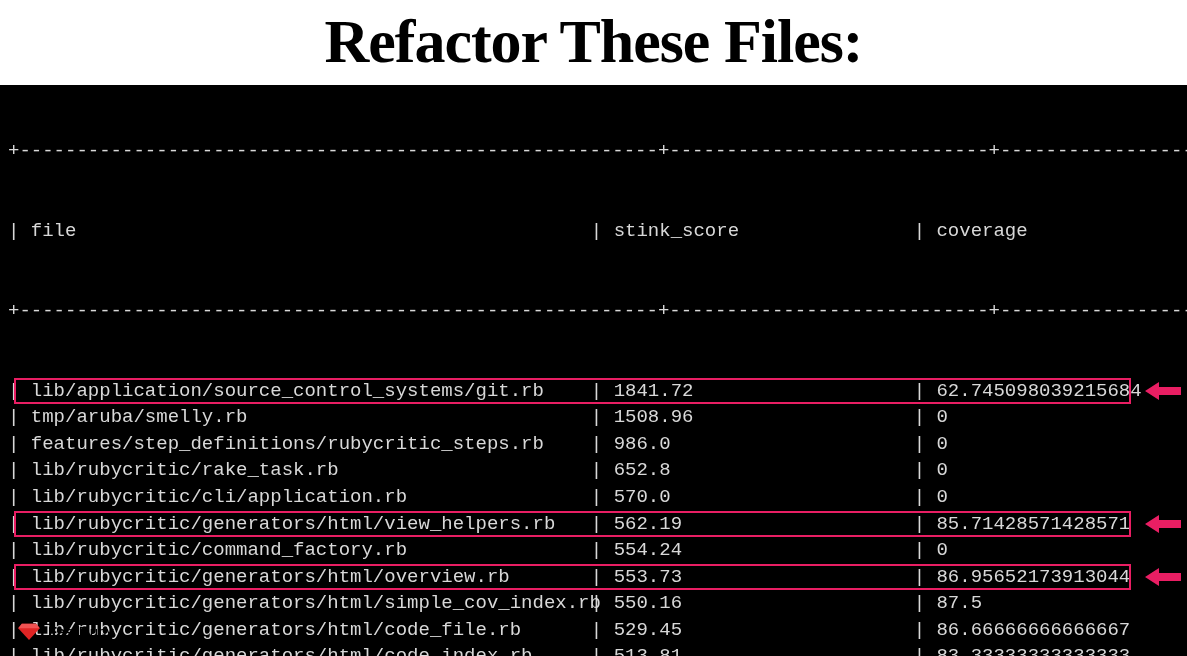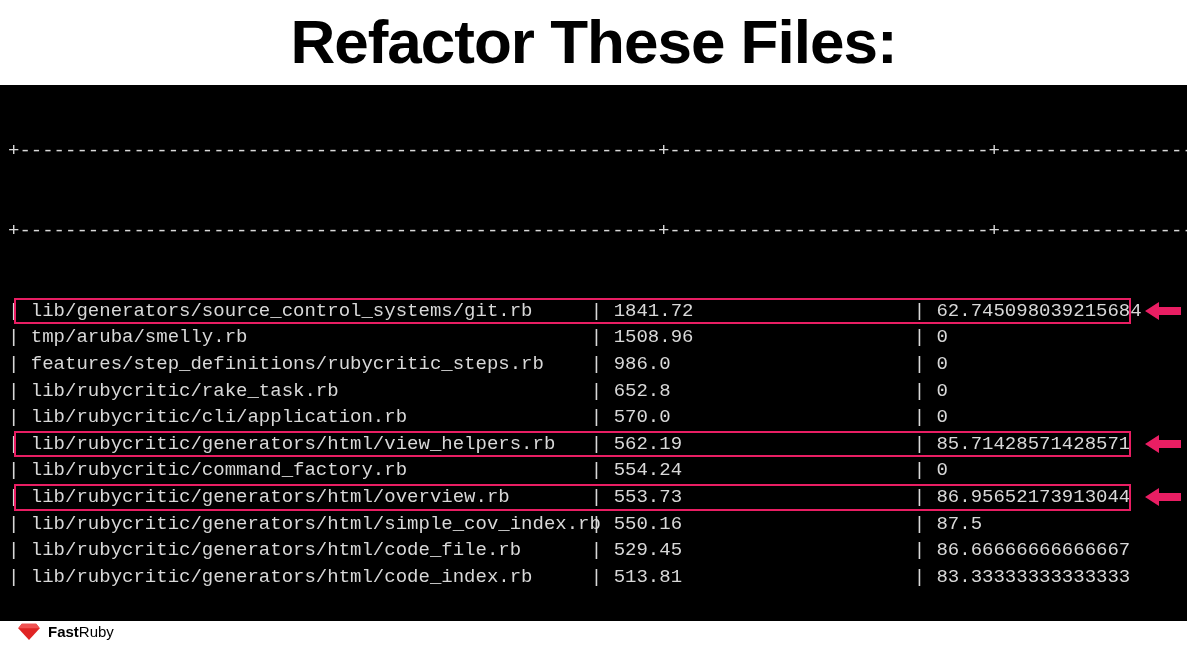--- a/index.html
+++ b/index.html
@@ -5,21 +5,21 @@
   * { margin: 0; padding: 0; box-sizing: border-box; }
   body {
     width: 1187px;
     height: 656px;
     background: #fff;
     font-family: Arial, Helvetica, sans-serif;
     position: relative;
     overflow: hidden;
   }
   .title {
-    font-family: Liberation Sans, sans-serif;
+    font-family: Liberation Serif, serif;
     font-weight: 900;
     font-size: 62px;
     text-align: center;
     letter-spacing: -1px;
     padding: 6px 0 8px 0;
     color: #000;
   }
   .terminal {
     background: #000;
     color: #d8d8d8;
@@ -71,22 +71,23 @@
   .footer .brand { font-size: 15px; color:#000; }
   .footer .brand b { font-weight: 800; }
 </style>
 </head>
 <body>
 
 <h1 class="title">Refactor These Files:</h1>
 
 <div class="terminal">
   <div class="term-line dash">+--------------------------------------------------------+----------------------------+----------------------</div>
+  <div class="term-line"><span class="col-pipe">| </span><span class="col-file">file</span><span class="col-pipe">| </span><span class="col-stink">stink_score</span><span class="col-pipe">| </span><span class="col-cov">coverage</span></div>
   <div class="term-line dash">+--------------------------------------------------------+----------------------------+----------------------</div>
-  <div id="rows"><div class="term-line"><span class="col-pipe">| </span><span class="col-file">lib/generators/source_control_systems/git.rb</span><span class="col-pipe">| </span><span class="col-stink">1841.72</span><span class="col-pipe">| </span><span class="col-cov">62.745098039215684</span><div class="hl-box"></div><div class="hl-arrow"><svg width="36" height="22" viewBox="0 0 36 22">
+  <div id="rows"><div class="term-line"><span class="col-pipe">| </span><span class="col-file">lib/application/source_control_systems/git.rb</span><span class="col-pipe">| </span><span class="col-stink">1841.72</span><span class="col-pipe">| </span><span class="col-cov">62.745098039215684</span><div class="hl-box"></div><div class="hl-arrow"><svg width="36" height="22" viewBox="0 0 36 22">
             <polygon points="0,11 14,2 14,7 36,7 36,15 14,15 14,20" fill="#e91e63"></polygon>
           </svg></div></div><div class="term-line"><span class="col-pipe">| </span><span class="col-file">tmp/aruba/smelly.rb</span><span class="col-pipe">| </span><span class="col-stink">1508.96</span><span class="col-pipe">| </span><span class="col-cov">0</span></div><div class="term-line"><span class="col-pipe">| </span><span class="col-file">features/step_definitions/rubycritic_steps.rb</span><span class="col-pipe">| </span><span class="col-stink">986.0</span><span class="col-pipe">| </span><span class="col-cov">0</span></div><div class="term-line"><span class="col-pipe">| </span><span class="col-file">lib/rubycritic/rake_task.rb</span><span class="col-pipe">| </span><span class="col-stink">652.8</span><span class="col-pipe">| </span><span class="col-cov">0</span></div><div class="term-line"><span class="col-pipe">| </span><span class="col-file">lib/rubycritic/cli/application.rb</span><span class="col-pipe">| </span><span class="col-stink">570.0</span><span class="col-pipe">| </span><span class="col-cov">0</span></div><div class="term-line"><span class="col-pipe">| </span><span class="col-file">lib/rubycritic/generators/html/view_helpers.rb</span><span class="col-pipe">| </span><span class="col-stink">562.19</span><span class="col-pipe">| </span><span class="col-cov">85.71428571428571</span><div class="hl-box"></div><div class="hl-arrow"><svg width="36" height="22" viewBox="0 0 36 22">
             <polygon points="0,11 14,2 14,7 36,7 36,15 14,15 14,20" fill="#e91e63"></polygon>
           </svg></div></div><div class="term-line"><span class="col-pipe">| </span><span class="col-file">lib/rubycritic/command_factory.rb</span><span class="col-pipe">| </span><span class="col-stink">554.24</span><span class="col-pipe">| </span><span class="col-cov">0</span></div><div class="term-line"><span class="col-pipe">| </span><span class="col-file">lib/rubycritic/generators/html/overview.rb</span><span class="col-pipe">| </span><span class="col-stink">553.73</span><span class="col-pipe">| </span><span class="col-cov">86.95652173913044</span><div class="hl-box"></div><div class="hl-arrow"><svg width="36" height="22" viewBox="0 0 36 22">
             <polygon points="0,11 14,2 14,7 36,7 36,15 14,15 14,20" fill="#e91e63"></polygon>
           </svg></div></div><div class="term-line"><span class="col-pipe">| </span><span class="col-file">lib/rubycritic/generators/html/simple_cov_index.rb</span><span class="col-pipe">| </span><span class="col-stink">550.16</span><span class="col-pipe">| </span><span class="col-cov">87.5</span></div><div class="term-line"><span class="col-pipe">| </span><span class="col-file">lib/rubycritic/generators/html/code_file.rb</span><span class="col-pipe">| </span><span class="col-stink">529.45</span><span class="col-pipe">| </span><span class="col-cov">86.66666666666667</span></div><div class="term-line"><span class="col-pipe">| </span><span class="col-file">lib/rubycritic/generators/html/code_index.rb</span><span class="col-pipe">| </span><span class="col-stink">513.81</span><span class="col-pipe">| </span><span class="col-cov">83.33333333333333</span></div></div>
 </div>
 
 <div class="footer">
   <span class="gem">

